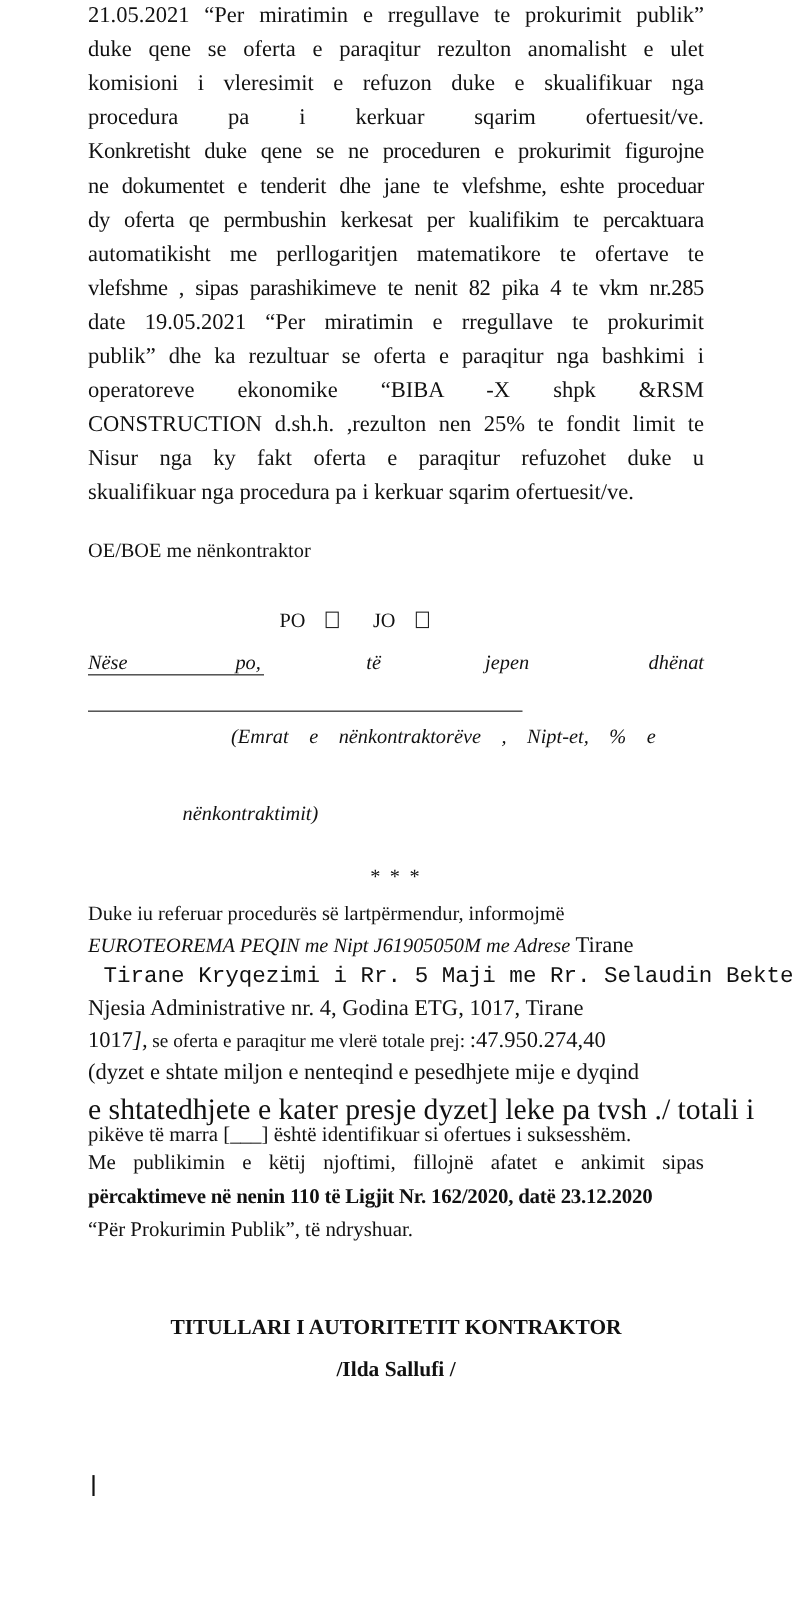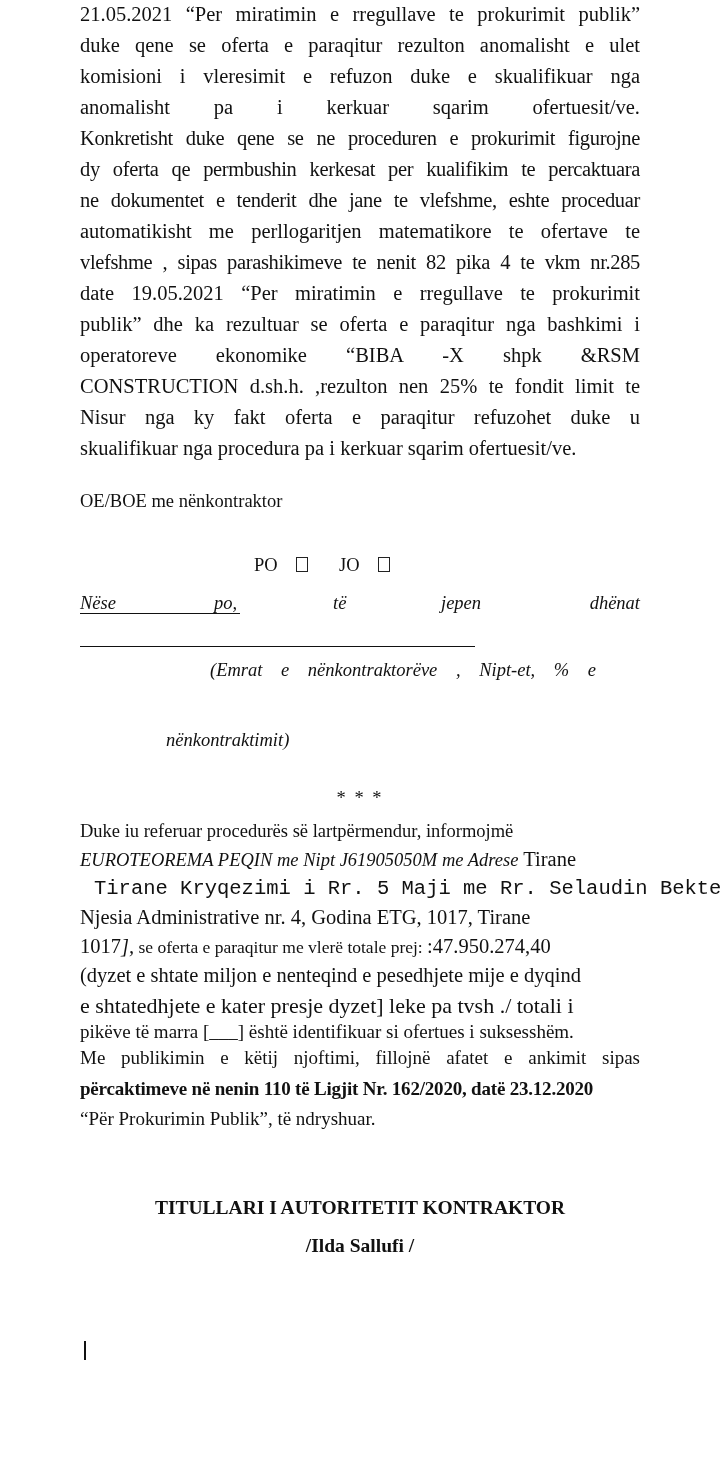--- a/index.html
+++ b/index.html
@@ -73,24 +73,24 @@
   </style>
 </head>
 <body>
 
 <div class="page">
 
   <div class="para abs" style="left:0; top:-1px; width:560px;">
     <span class="line">21.05.2021 “Per miratimin e rregullave te prokurimit publik”</span>
     <span class="line">duke qene se oferta e paraqitur rezulton anomalisht e ulet</span>
     <span class="line">komisioni i vleresimit e refuzon duke e skualifikuar nga</span>
-    <span class="line">anomalisht pa i kerkuar sqarim ofertuesit/ve.</span>
+    <span class="line">procedura pa i kerkuar sqarim ofertuesit/ve.</span>
     <span class="line condensed">Konkretisht duke qene se ne proceduren e prokurimit figurojne</span>
+    <span class="line condensed">ne dokumentet e tenderit dhe jane te vlefshme, eshte proceduar</span>
     <span class="line condensed">dy oferta qe permbushin kerkesat per kualifikim te percaktuara</span>
-    <span class="line condensed">ne dokumentet e tenderit dhe jane te vlefshme, eshte proceduar</span>
     <span class="line">automatikisht me perllogaritjen matematikore te ofertave te</span>
     <span class="line condensed">vlefshme , sipas parashikimeve te nenit 82 pika 4 te vkm nr.285</span>
     <span class="line">date 19.05.2021 “Per miratimin e rregullave te prokurimit</span>
     <span class="line">publik” dhe ka rezultuar se oferta e paraqitur nga bashkimi i</span>
     <span class="line">operatoreve ekonomike “BIBA -X shpk &amp;RSM</span>
     <span class="line">CONSTRUCTION d.sh.h. ,rezulton nen 25% te fondit limit te</span>
     <span class="line">Nisur nga ky fakt oferta e paraqitur refuzohet duke u</span>
     <span class="line last">skualifikuar nga procedura pa i kerkuar sqarim ofertuesit/ve.</span>
   </div>
 
@@ -123,21 +123,21 @@
   <div class="abs small" style="left:0; top:821px; white-space:nowrap;">Duke iu referuar procedurës së lartpërmendur, informojmë</div>
   <div class="abs" style="left:0; top:848px; white-space:nowrap; font-size:20.5px;">
     <span class="italic small">EUROTEOREMA PEQIN me Nipt J61905050M me Adrese</span><span> Tirane</span>
   </div>
   <div class="abs" style="left:14px; top:877px; white-space:nowrap; font-size:20.5px;font-family:Liberation Mono, monospace;">Tirane Kryqezimi i Rr. 5 Maji me Rr. Selaudin Bekteshi,</div>
   <div class="abs" style="left:0; top:906px; white-space:nowrap; font-size:20.5px;">Njesia Administrative nr. 4, Godina ETG, 1017, Tirane</div>
   <div class="abs" style="left:0; top:935px; white-space:nowrap; font-size:20.5px;">
     <span>1017</span><span class="italic">],</span><span class="small" style="font-size:17.5px;"> se oferta e paraqitur me vlerë totale prej:  </span><span>:47.950.274,40</span>
   </div>
   <div class="abs" style="left:0; top:964px; white-space:nowrap; font-size:20.5px;">(dyzet e shtate miljon e nenteqind e pesedhjete mije e dyqind</div>
-  <div class="abs" style="left:0; top:993px; white-space:nowrap; font-size:22px;">e shtatedhjete e kater presje dyzet] leke pa tvsh ./ totali i</div>
+  <div class="abs" style="left:0; top:993px; white-space:nowrap; font-size:27px;">e shtatedhjete e kater presje dyzet] leke pa tvsh ./ totali i</div>
   <div class="abs" style="left:0; top:1021px; white-space:nowrap; font-size:19px;text-align:right;">pikëve të marra [___] është identifikuar si ofertues i suksesshëm.</div>
   <div class="abs" style="left:0; top:1047px; width:560px; font-size:19px; text-align:justify; text-align-last:justify; white-space:nowrap;">Me publikimin e këtij njoftimi, fillojnë afatet e ankimit sipas</div>
   <div class="abs" style="left:0; top:1078px; white-space:nowrap; font-size:19px; letter-spacing:-0.2px;font-weight:bold;">përcaktimeve në nenin 110 të Ligjit Nr. 162/2020, datë 23.12.2020</div>
   <div class="abs" style="left:0; top:1108px; white-space:nowrap; font-size:19px;">“Për Prokurimin Publik”, të ndryshuar.</div>
 
   <div class="abs bold center" style="left:0; top:1197px; width:560px; font-size:19.5px;">TITULLARI I AUTORITETIT KONTRAKTOR</div>
   <div class="abs bold center" style="left:0; top:1235px; width:560px; font-size:19.5px;">/Ilda Sallufi /</div>
 </div>
 
 <div class="cursor"></div>

